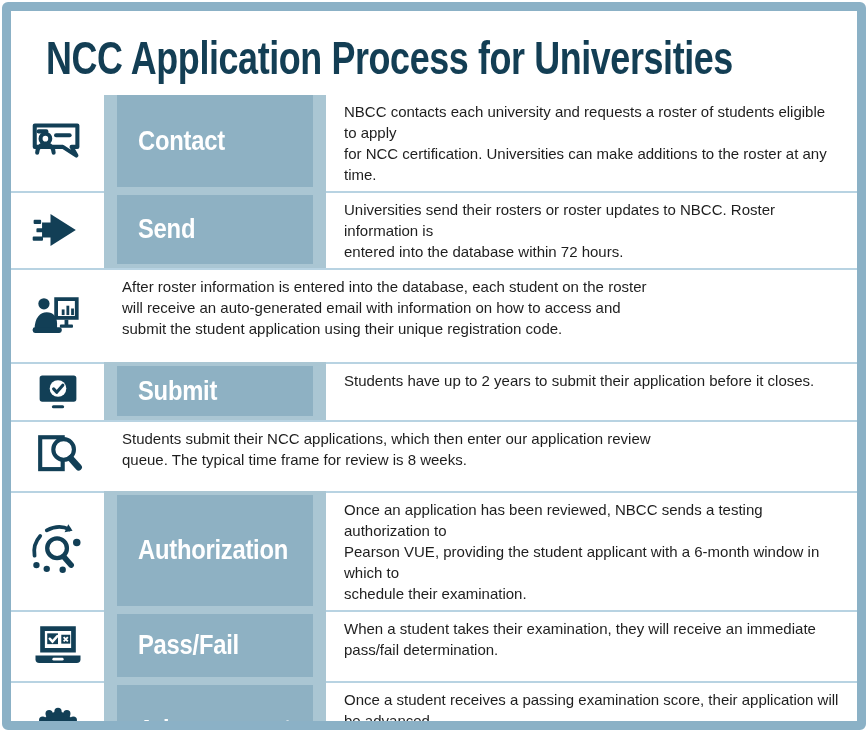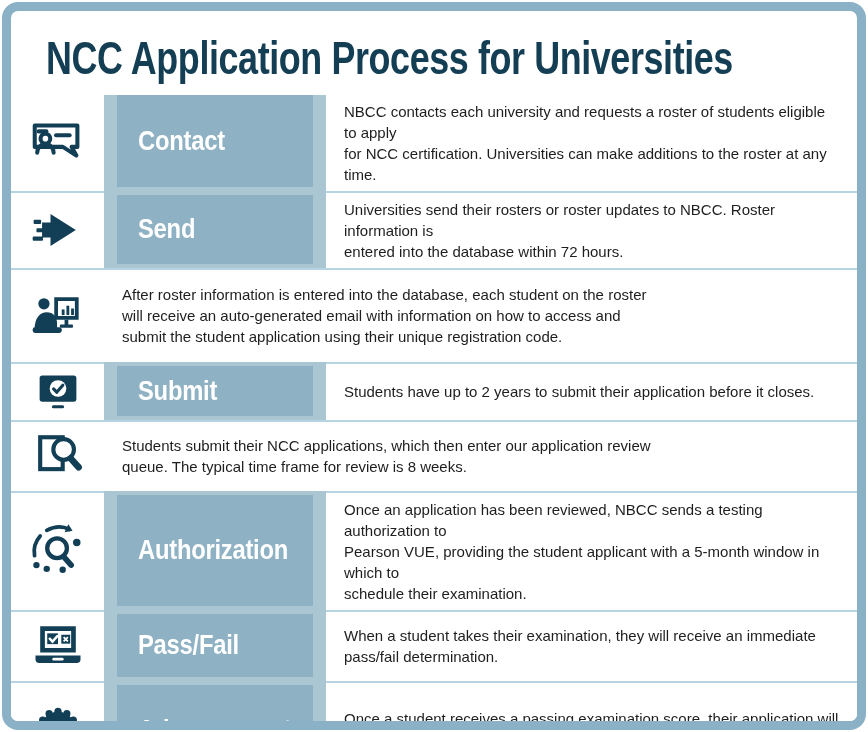--- a/index.html
+++ b/index.html
@@ -1,20 +1,20 @@
 <!DOCTYPE html>
 <html style="--border: #8bb1c6; --label-bg: #8eb1c3; --label-gap: #aac6d3; --divider: #b8d3e2; --accent: #133e54; --icon: #123f56; --text: #1e1e1e; --label-text: #ffffff;"><head>
 <meta charset="utf-8">
 <style>
   html,body{margin:0;padding:0;background:#ffffff;}
   body{width:868px;height:732px;position:relative;font-family:"Liberation Sans",sans-serif;}
   .card{
     position:absolute;left:2px;top:2px;width:846px;height:710px;
     border:9px solid var(--border,#8bb1c6);
-    border-radius:16px;background:#fff;overflow:hidden;
+    border-radius:6px;background:#fff;overflow:hidden;
     display:flex;flex-direction:column;
   }
   .title{
     margin:0;padding:22px 0 11px 35px;
     font-size:46px;font-weight:700;line-height:1.1;
     color:var(--accent,#133e54);white-space:nowrap;
   }
   .title-inner{display:inline-block;transform:scaleX(0.78);transform-origin:0 50%;letter-spacing:-0.5px;}
   .rows{flex:1;display:flex;flex-direction:column;}
   .row{display:flex;align-items:stretch;}
@@ -29,21 +29,21 @@
   .icon-cell{width:93px;flex:none;display:flex;align-items:center;justify-content:center;background:#fff;}
   .row + .row .icon-cell, .row + .row .desc-cell{border-top:2px solid var(--divider,#b8d3e2);}
   .label-col{width:196px;flex:none;background:var(--label-gap,#aac6d3);display:flex;flex-direction:column;padding:4px 13px;}
   .row:first-child .label-col{padding-top:0}
   .row:last-child .label-col{padding-bottom:0}
   .label-cell{flex:1;background:var(--label-bg,#8eb1c3);display:flex;align-items:center;padding-left:21px;}
   .label-text{
     color:var(--label-text,#ffffff);font-size:28px;font-weight:700;white-space:nowrap;
     display:inline-block;transform:scaleX(0.85);transform-origin:0 50%;letter-spacing:-0.3px;
   }
-  .desc-cell{flex:1;display:flex;align-items:center;background:#fff;padding:6px 18px 6px 18px;}
+  .desc-cell{flex:1;display:flex;align-items:flex-start;background:#fff;padding:6px 18px 6px 18px;}
   .desc{margin:0;font-size:15px;line-height:1.4;color:var(--text,#1e1e1e);white-space:pre-line;max-width:548px;}
   .icon-host{display:flex;align-items:center;justify-content:center;}
   .icon-host svg{display:block;}
 </style>
 </head>
 <body>
 
 <div class="card">
   <h1 class="title"><span class="title-inner">NCC Application Process for Universities</span></h1>
   <div class="rows" id="rows">
@@ -182,21 +182,21 @@
             </svg>
           </span>
     </div>
     <div class="label-col">
       <div class="label-cell">
         <span class="label-text">Authorization</span>
       </div>
     </div>
     <div class="desc-cell">
       <p class="desc">Once an application has been reviewed, NBCC sends a testing authorization to
-Pearson VUE, providing the student applicant with a 5-month window in which to
+Pearson VUE, providing the student applicant with a 6-month window in which to
 schedule their examination.</p>
     </div>
   </div>
 
   <div class="row">
     <div class="icon-cell">
       <span class="icon-host">
             <svg viewBox="0 0 64 64" width="60" height="60">
               <g fill="#123f56">
                 <path d="M13 11 h38 v28 h-38 z M18 16 h28 v18 h-28 z" fill-rule="evenodd"></path>

